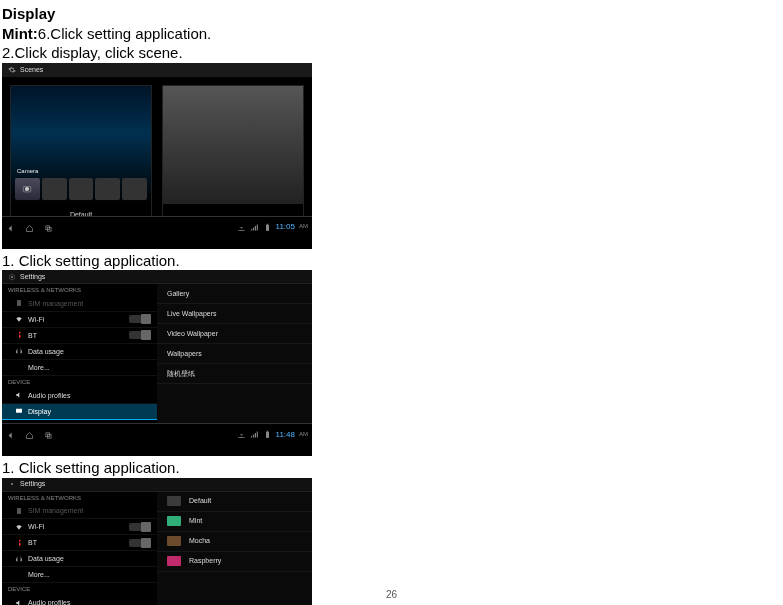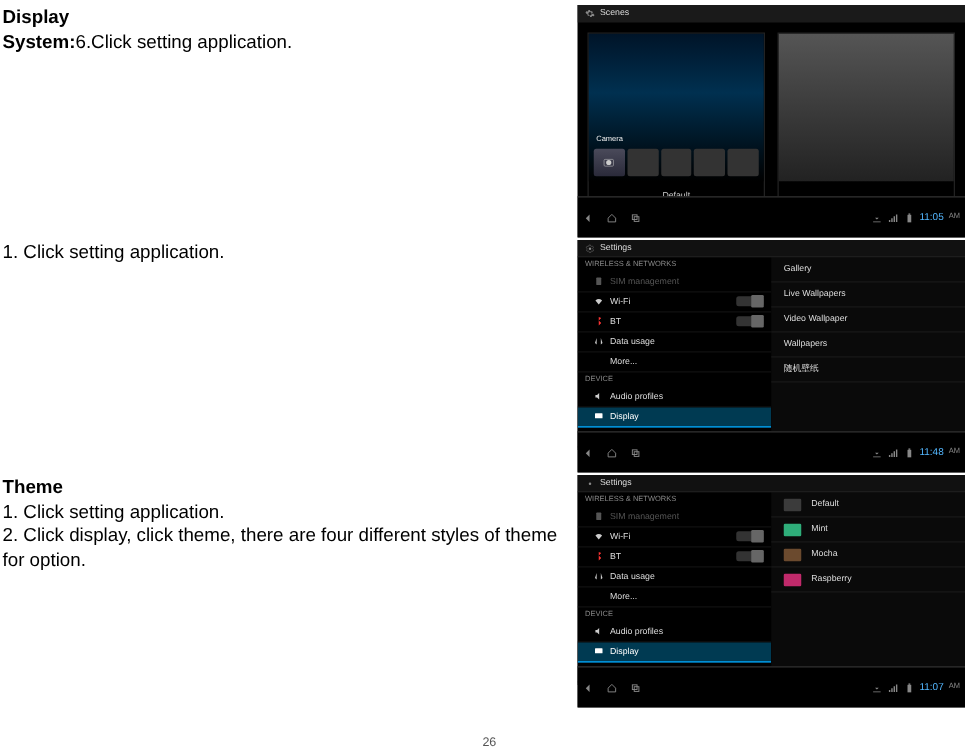--- a/index.html
+++ b/index.html
@@ -13,21 +13,21 @@
     line-height: 1.3;
     position: relative;
   }
   .page {
     display: flex;
     flex-direction: column;
     padding: 4px 0 0 2px;
   }
   .section {
     display: flex;
-    flex-direction: row;
+    flex-direction: column;
     margin-bottom: 2px;
   }
   .text-col {
     width: 460px;
     padding-right: 4px;
   }
   .bold { font-weight: bold; }
   .screenshot {
     width: 310px;
     height: 186px;
@@ -69,21 +69,21 @@
     position:absolute; top:0; left:0; right:0; bottom:18px;
     background:linear-gradient(180deg,#555 0%,#222 100%);
   }
   .scene-label {
     position:absolute; bottom:2px; width:100%; text-align:center;
     font-size:7px; color:#ccc;
   }
   .sys-bar {
     position:absolute; bottom:0; left:0; right:0; height:18px;
     background:#000; border-top:1px solid #333;
-    display:flex; align-items:center; padding:16px 4px;
+    display:flex; align-items:flex-end; padding:16px 4px;
     font-size:7px; color:#888;
   }
   .sys-bar .nav { display:flex; gap:10px; align-items:center; }
   .sys-bar .spacer { flex:1; }
   .sys-bar .status { display:flex; align-items:center; gap:4px; }
   .sys-bar .time { color:#53b7ff; font-size:8px; }
   .sys-bar .ampm { color:#888; font-size:6px; }
   .sys-bar svg { width:9px; height:9px; }
 
   
@@ -137,22 +137,23 @@
 </style>
 </head>
 <body>
 
 <div class="page">
 
   <div class="section">
     <div class="text-col">
       <div class="bold">Display</div>
       <div>
-        <span class="bold">System:</span><span>6.Click setting application.</span>
-      </div>
+        <span class="bold">Mint:</span><span>6.Click setting application.</span>
+      </div>
+      <div>2.Click display, click scene.</div>
     </div>
     <div class="screenshot">
       <div class="ss1-top">
         <svg viewBox="0 0 24 24" fill="#888">
             <path d="M12 8a4 4 0 100 8 4 4 0 000-8zm9 4a7 7 0 01-.1 1.2l2 1.6-2 3.4-2.4-1a7 7 0 01-2 .1l-.4 2.5h-4l-.4-2.5a7 7 0 01-2-1.1l-2.4 1-2-3.4 2-1.6A7 7 0 013 12a7 7 0 01.1-1.2l-2-1.6 2-3.4 2.4 1a7 7 0 012-1.1L8 3h4l.4 2.5a7 7 0 012 1.1l2.4-1 2 3.4-2 1.6c.1.4.2.8.2 1.2z"></path>
           </svg>
         <span>Scenes</span>
       </div>
       <div class="ss1-body">
         <div class="scene-card">
@@ -324,23 +325,21 @@
             </svg>
           <span class="time">11:48</span>
           <span class="ampm">AM</span>
         </div>
       </div>
     </div>
   </div>
 
   <div class="section">
     <div class="text-col">
-      <div class="bold">Theme</div>
       <div>1. Click setting application.</div>
-      <div>2. Click display, click theme, there are four different styles of theme for option.</div>
     </div>
     <div class="screenshot">
       <div class="ss-set-top">
         <svg viewBox="0 0 24 24" fill="#888">
             <circle cx="12" cy="12" r="3"></circle>
           </svg>
         <span>Settings</span>
       </div>
       <div class="ss-left">
         <div class="ss-cat">WIRELESS &amp; NETWORKS</div>

